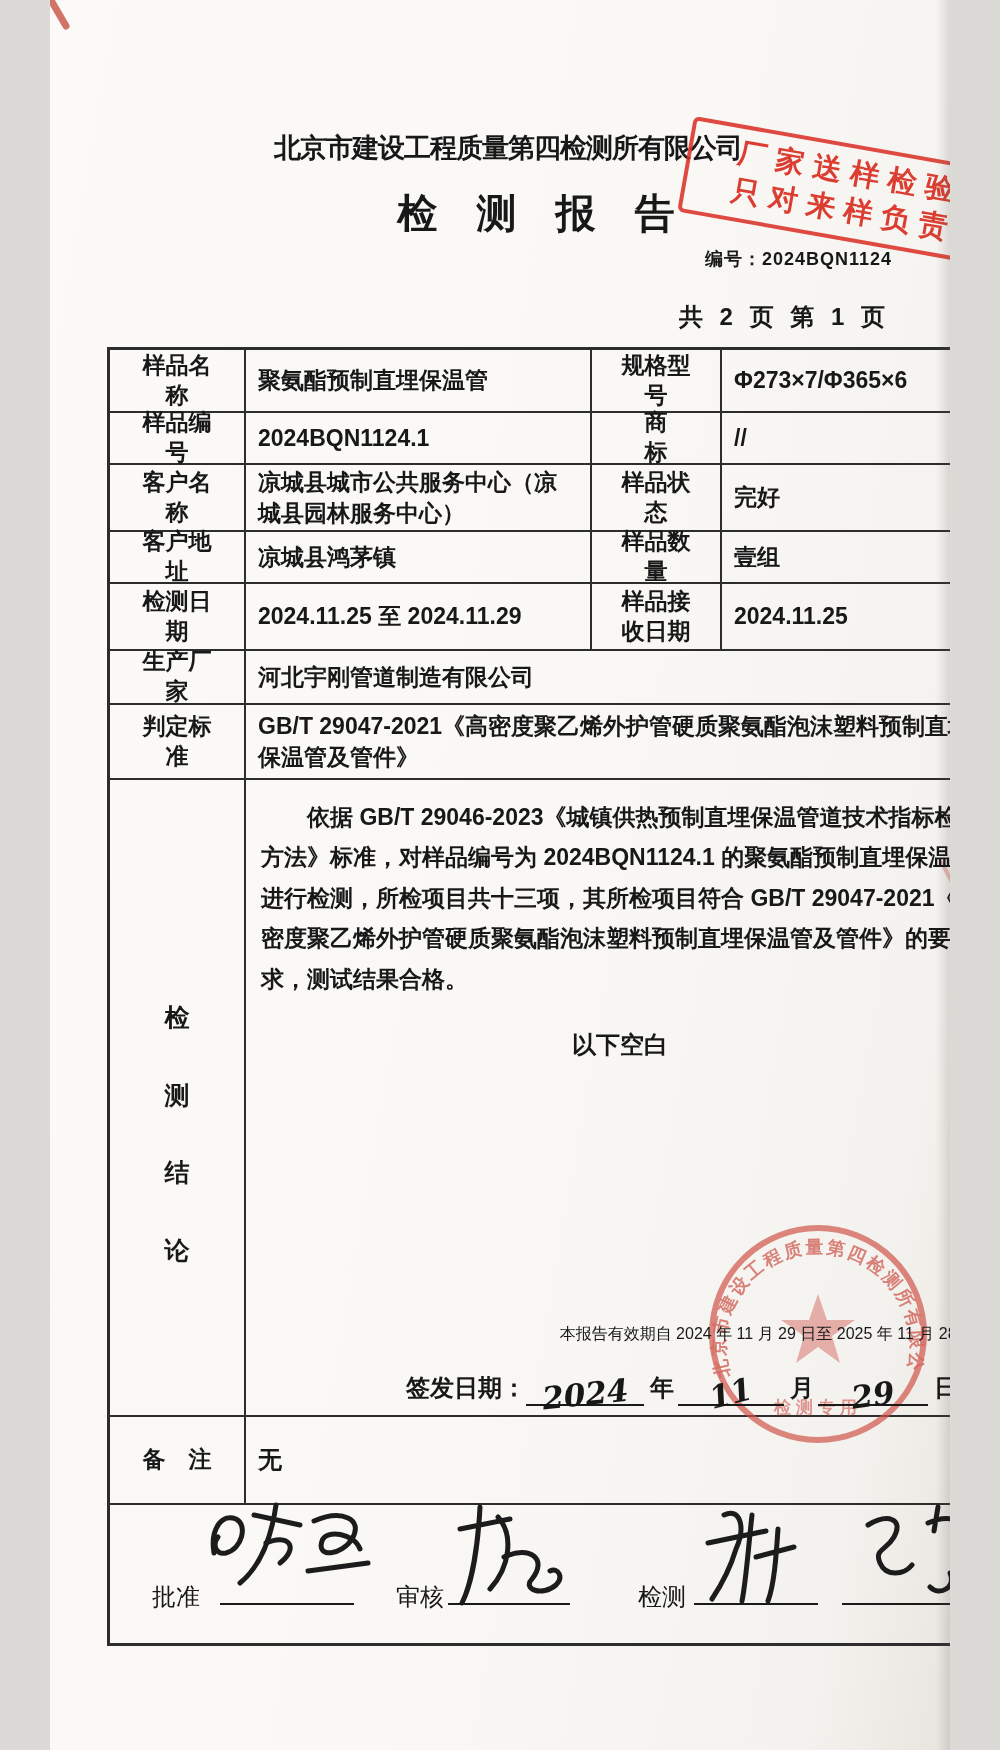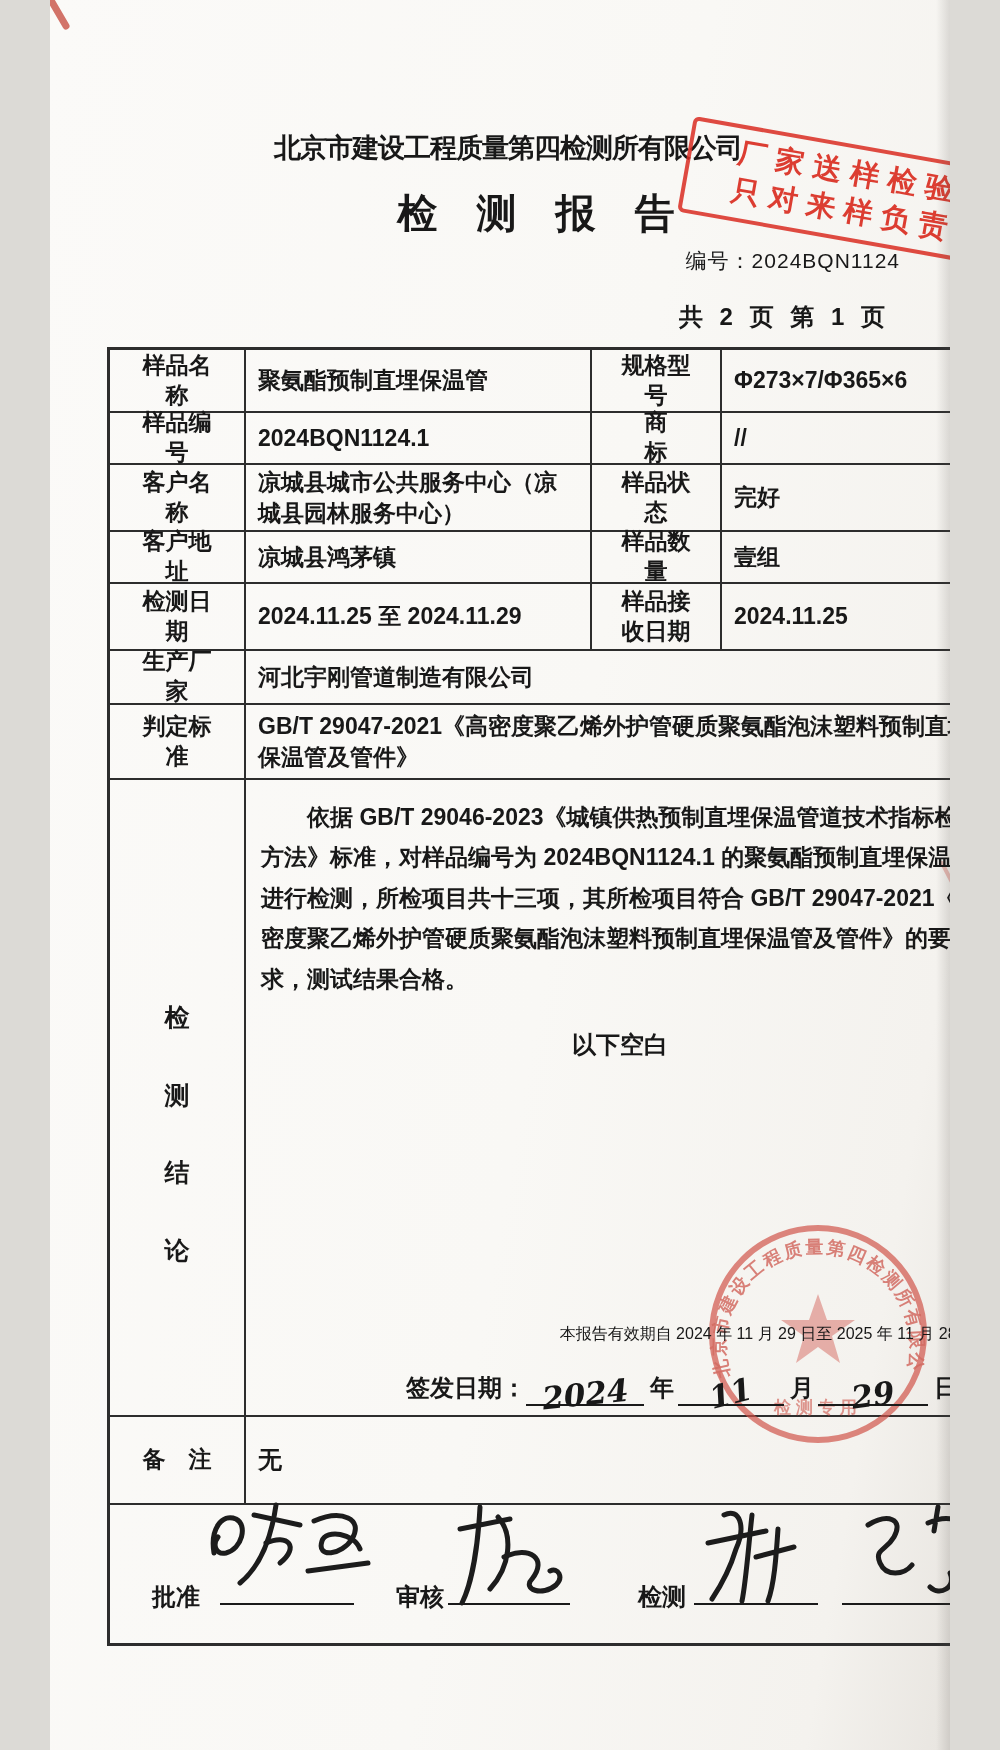--- a/index.html
+++ b/index.html
@@ -10,21 +10,21 @@
     font-family:"Liberation Sans","DejaVu Sans",sans-serif;
     color:#181818; overflow:hidden;
   }
   .page::after{ content:""; position:absolute; right:0; top:0; width:14px; height:100%;
     background:linear-gradient(90deg, rgba(0,0,0,0) 0%, rgba(90,85,80,.18) 100%); pointer-events:none;}
   
   .org-name{ position:absolute; top:130px; left:0; width:916px; text-align:center;
     font-size:27px; font-weight:700; letter-spacing:-1px; }
   .doc-title{ position:absolute; top:186px; left:0; width:986px; text-align:center;
     font-size:40px; font-weight:700; letter-spacing:14px; }
-  .report-no{ position:absolute; top:247px; right:50px; font-size:21px; font-weight:400; letter-spacing:1px; }
+  .report-no{ position:absolute; top:247px; right:58px; font-size:18px; font-weight:700; letter-spacing:1px; }
   .page-info{ position:absolute; top:301px; right:60px; font-size:24px; font-weight:700; letter-spacing:5px; }
   
   .corner-stamp{ position:absolute; top:116px; left:644px; width:328px;
     transform:rotate(10deg); transform-origin:left top;
     border:4px solid rgba(217,44,33,.85); border-radius:6px;
     padding:5px 6px 7px; text-align:center; color:rgba(217,44,33,.92);
     background:rgba(255,255,255,.0); }
   .corner-stamp .st-line{ font-size:29px; font-weight:700; letter-spacing:9px; line-height:1.32; white-space:nowrap; }
   
   .report-table{ position:absolute; left:57px; top:347px; width:884px;
@@ -51,21 +51,21 @@
   .u-year{ width:118px; } .u-month{ width:106px; } .u-day{ width:110px; }
   .unit{ margin:0 4px 0 6px; }
   .hand{ font-family:"DejaVu Serif","Liberation Serif",serif; font-style:italic; font-weight:700;
     font-size:31px; display:inline-block; transform:rotate(-6deg) translateY(2px); }
   .hand.m{ transform:rotate(-14deg) translateY(1px); }
   .hand.d{ transform:rotate(-8deg) translateY(3px); }
   .seal-svg{ position:absolute; left:452px; top:430px; z-index:1; opacity:.85; }
   
   .remark-val{ font-size:24px; }
   .signoff-cell{ grid-column:1 / 5; position:relative; display:block; }
-  .so-label{ position:absolute; font-size:24px; font-weight:700; top:76px; }
+  .so-label{ position:absolute; font-size:24px; font-weight:400; top:76px; }
   .so-ul{ position:absolute; top:98px; border-bottom:2.5px solid #1a1a1a; height:0; }
   .sig-svg{ position:absolute; z-index:2; }
   
   .edge-frag{ position:absolute; left:868px; top:695px; }
   .corner-mark{ position:absolute; left:0; top:0; }
 </style>
 </head>
 <body>
 
 <div class="page">

